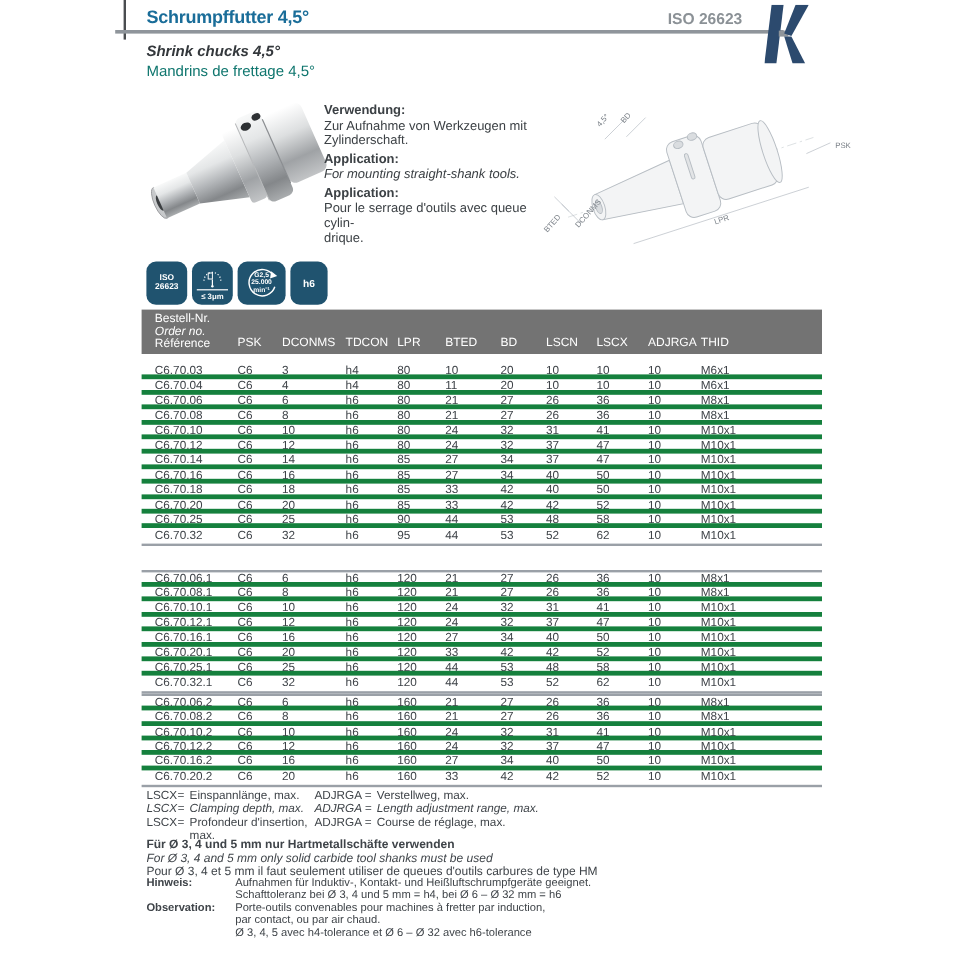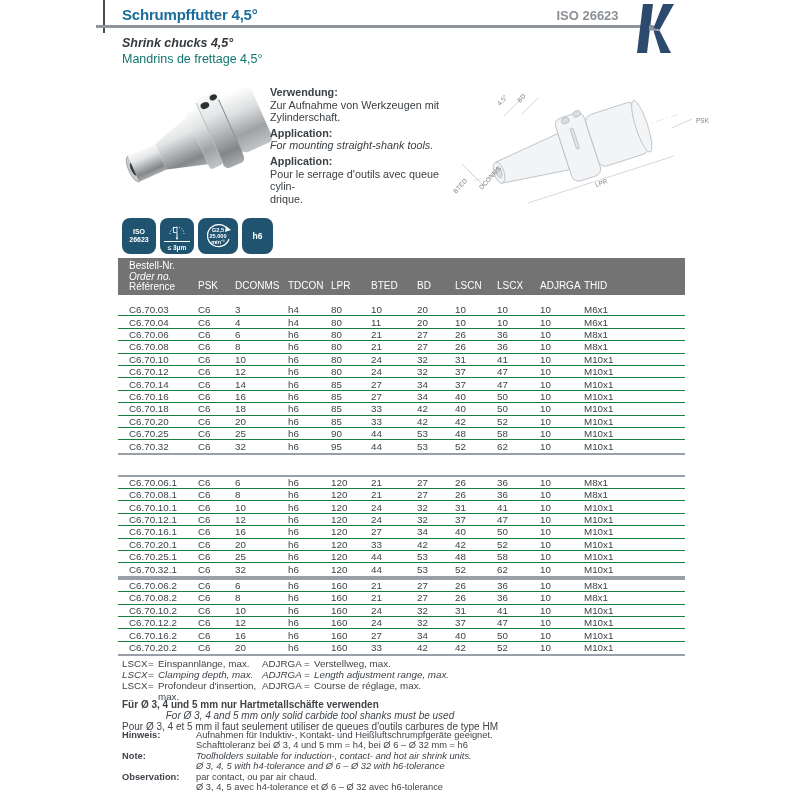--- a/index.html
+++ b/index.html
@@ -44,32 +44,32 @@
   .table { position:absolute; left:118px; top:258px; width:567px; }
   .cols { display:grid; grid-template-columns:80px 37px 53px 43px 40px 46px 38px 42px 43px 44px 101px; }
   .t-head { background:#737373; color:#fff; height:37px; }
   .t-head .hc { align-self:end; padding-bottom:4px; font-size:10px; }
   .t-head .hcol0 { padding-left:11px; padding-top:3px; font-size:10px; line-height:10.5px; }
   .t-head .h-en { font-style:italic; }
   .t-section { border-bottom:2px solid #9aa0a7; }
   .t-section + .t-section { border-top:2px solid #9aa0a7; }
   .t-section:nth-of-type(2) { margin-top:9px; }
   .t-section:nth-of-type(3) { margin-top:20px; }
-  .t-row { height:12.4px; align-items:center; border-bottom:1px solid #15803d;
+  .t-row { height:12.4px; align-items:center; border-bottom:4px solid #15803d;
     font-size:9.8px; line-height:11px; color:#3f4449; }
   .t-row:last-child { border-bottom:none; }
   .cell.c0 { padding-left:11px; }
   
   .legend { position:absolute; left:122px; top:658px; font-size:9.8px; line-height:11px; }
   .legend-row { display:grid; grid-template-columns:26px 10px 104px 42px 10px auto; }
   .legend-row.italic { font-style:italic; }
   
   .carbide { position:absolute; left:122px; top:699px; font-size:10px; line-height:11px; }
   .carbide .bold { font-weight:bold; }
-  .carbide .italic { font-style:italic;text-align:center; }
+  .carbide .italic { font-style:italic; }
   
   .notes { position:absolute; left:122px; top:730px; font-size:9.3px; line-height:10.4px; }
   .note-item { display:grid; grid-template-columns:74px auto; }
   .note-label { font-weight:bold; }
   .note-item.italic .note-lines { font-style:italic; }
 </style>
 </head>
 <body>
 
 <div class="page">
@@ -595,29 +595,23 @@
     </div>
 
   <div class="notes">
       <div class="note-item">
         <div class="note-label">Hinweis:</div>
         <div class="note-lines">
           <div>Aufnahmen für Induktiv-, Kontakt- und Heißluftschrumpfgeräte geeignet.</div>
           <div>Schafttoleranz bei Ø 3, 4 und 5 mm = h4, bei Ø 6 – Ø 32 mm = h6</div>
         </div>
       </div>
-      <div class="note-item italic">
-        <div class="note-label">Note:</div>
-        <div class="note-lines">
-          <div>Toolholders suitable for induction-, contact- and hot air shrink units.</div>
-          <div>Ø 3, 4, 5 with h4-tolerance and Ø 6 – Ø 32 with h6-tolerance</div>
-        </div>
-      </div>
       <div class="note-item">
         <div class="note-label">Observation:</div>
         <div class="note-lines">
+          <div>Porte-outils convenables pour machines à fretter par induction,</div>
           <div>par contact, ou par air chaud.</div>
           <div>Ø 3, 4, 5 avec h4-tolerance et Ø 6 – Ø 32 avec h6-tolerance</div>
         </div>
       </div>
     </div>
 
 </div>
 
 </body></html>

